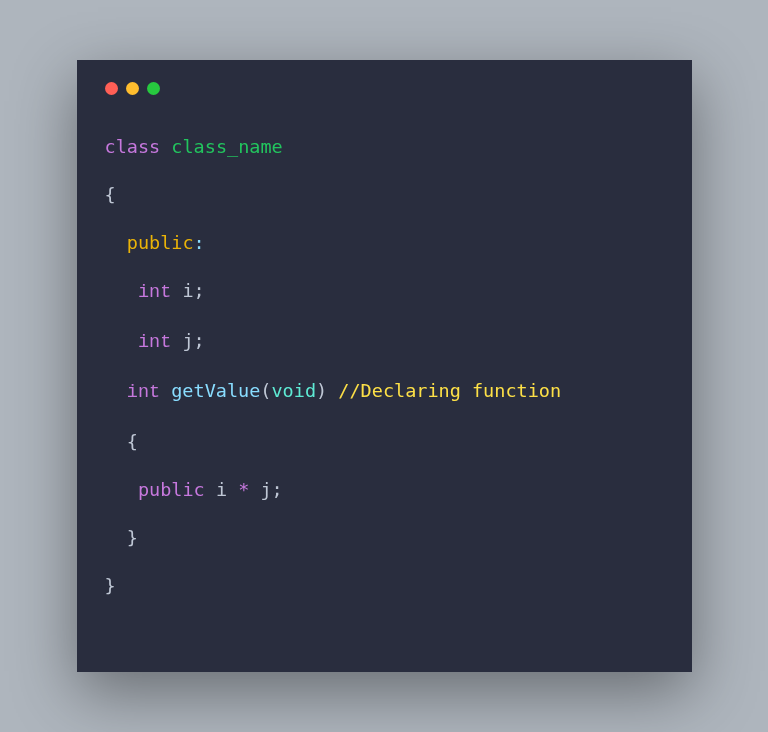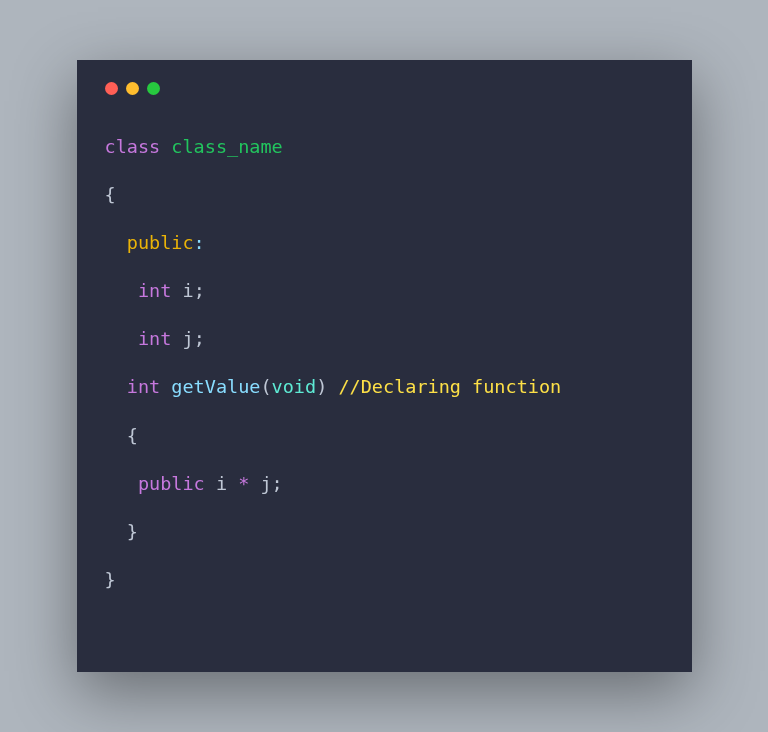--- a/index.html
+++ b/index.html
@@ -39,21 +39,21 @@
     .code {
       font-size: 18.5px;
       line-height: 2.6;
       white-space: pre;
       color: #bfc7d5;
     }
     .keyword { color: #c678dd; }
     .classname { color: #22c55e; }
     .brace { color: #bfc7d5; }
     .access { color: #eab308; }
-    .type { color: #c678dd; }
+    .type { color: #c678dd; font-family: Liberation Mono, monospace; }
     .ident { color: #bfc7d5; }
     .func { color: #89ddff; margin-top: 31px; }
     .paren { color: #bfc7d5; }
     .void { color: #5eead4; }
     .comment { color: #fde047; }
     .return { color: #c678dd; }
     .op { color: #c678dd; }
     .semi { color: #bfc7d5; }
     .punct { color: #89ddff; }
   </style>

